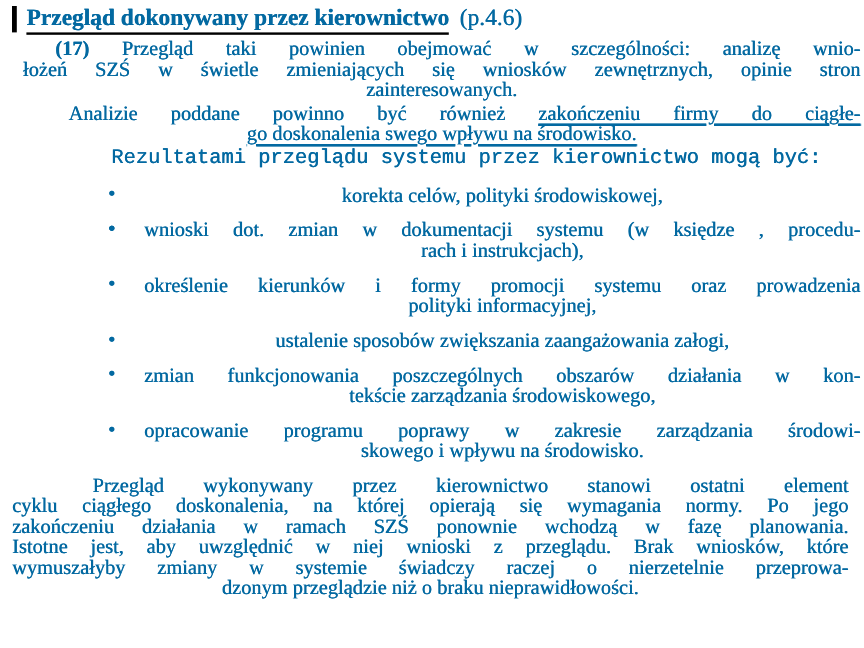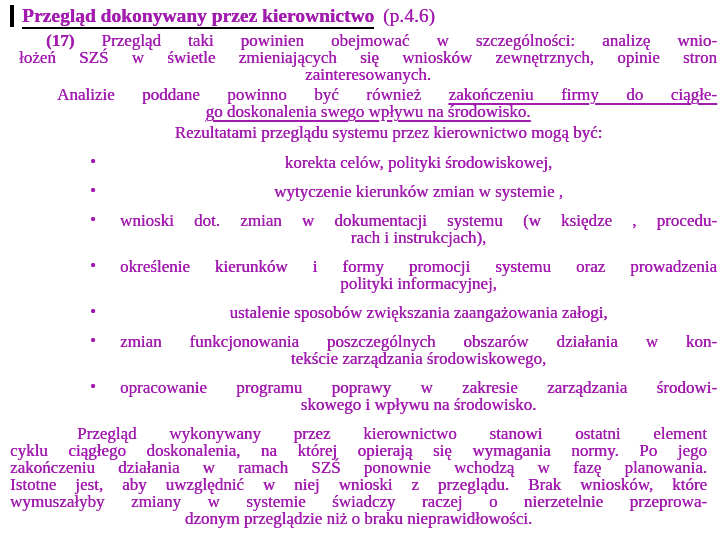--- a/index.html
+++ b/index.html
@@ -7,21 +7,21 @@
     width: 720px; height: 540px;
     background: #ffffff;
     overflow: hidden;
   }
   .page {
     position: relative;
     width: 720px; height: 540px;
     box-sizing: border-box;
     padding: 5px 3px 0 10px;
     font-family: "Liberation Serif", "DejaVu Serif", serif;
-    color: #a21caf;
+    color: #0369a1;
     font-size: 17px;
     line-height: 17px;
     text-shadow: 0.35px 0 0 currentColor; 
   }
   .scan-artifact {
     position: absolute;
     left: 10px; top: 5px;
     width: 4px; height: 22px;
     background: #000;
   }
@@ -39,21 +39,21 @@
   .title-ref { font-weight: normal; margin-left: 0.45em; }
 
   .line { min-height: 17px; text-align: center; }
   .jl { text-align: justify; text-align-last: justify; text-justify: inter-word; }
   .para { margin: 0; }
   .p1 { margin-left: 9px; }
   .p1 .ind { text-indent: 27px; }
   .p2 { margin-left: 9px; margin-top: 3px; }
   .p2 .ind { text-indent: 38px; }
   .p3 { margin-left: 9px; margin-top: 4px; }
-  .p3 .ind { text-indent: 41px; }
+  .p3 .ind { text-indent: 41px; font-family: Liberation Mono, monospace; }
   .ul {
     text-decoration: underline;
     text-decoration-thickness: 1.7px;
     text-underline-offset: 2.5px;
   }
   .num { font-weight: bold; margin-top: 28px; }
 
   .list { margin: 13px 0 0 9px; }
   .bullet-item {
     position: relative;
@@ -95,21 +95,20 @@
 
   <div class="list">
 
     <div class="bullet-item">
       <span class="marker">•</span>
       <div class="line">korekta celów, polityki środowiskowej,</div>
     </div>
 
     <div class="bullet-item">
       <span class="marker">•</span>
-      <div class="line">wytyczenie kierunków zmian w systemie ,</div>
     </div>
 
     <div class="bullet-item">
       <span class="marker">•</span>
       <div class="line jl">wnioski dot. zmian w dokumentacji systemu (w księdze , procedu-</div>
       <div class="line">rach i instrukcjach),</div>
     </div>
 
     <div class="bullet-item">
       <span class="marker">•</span>

